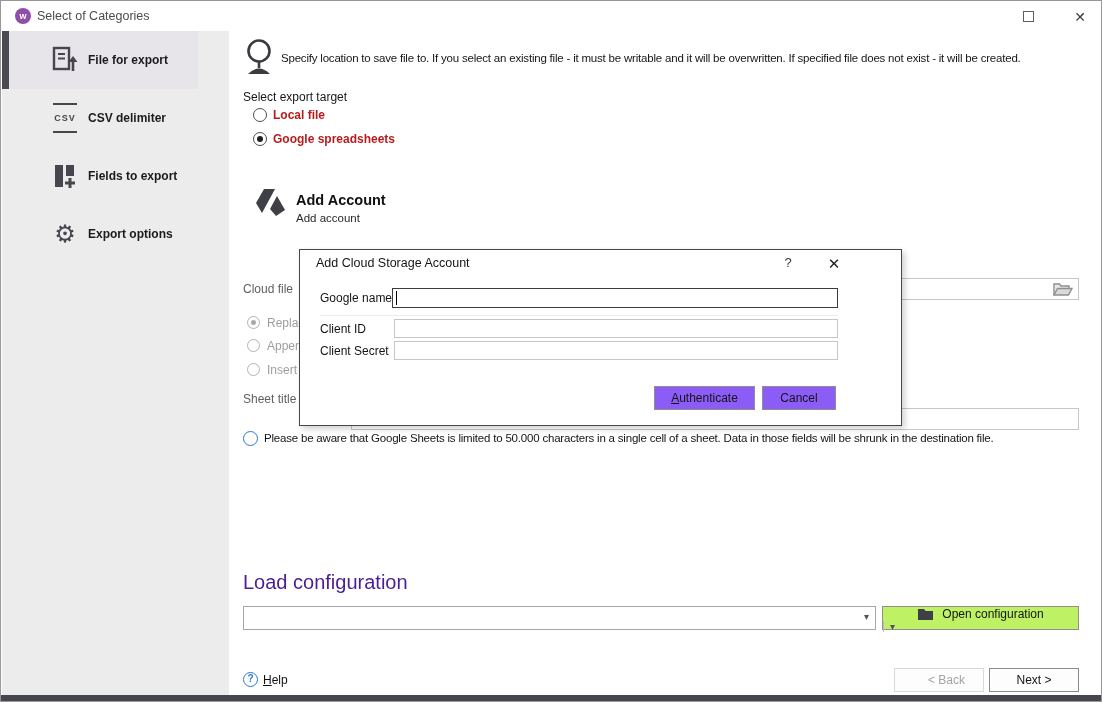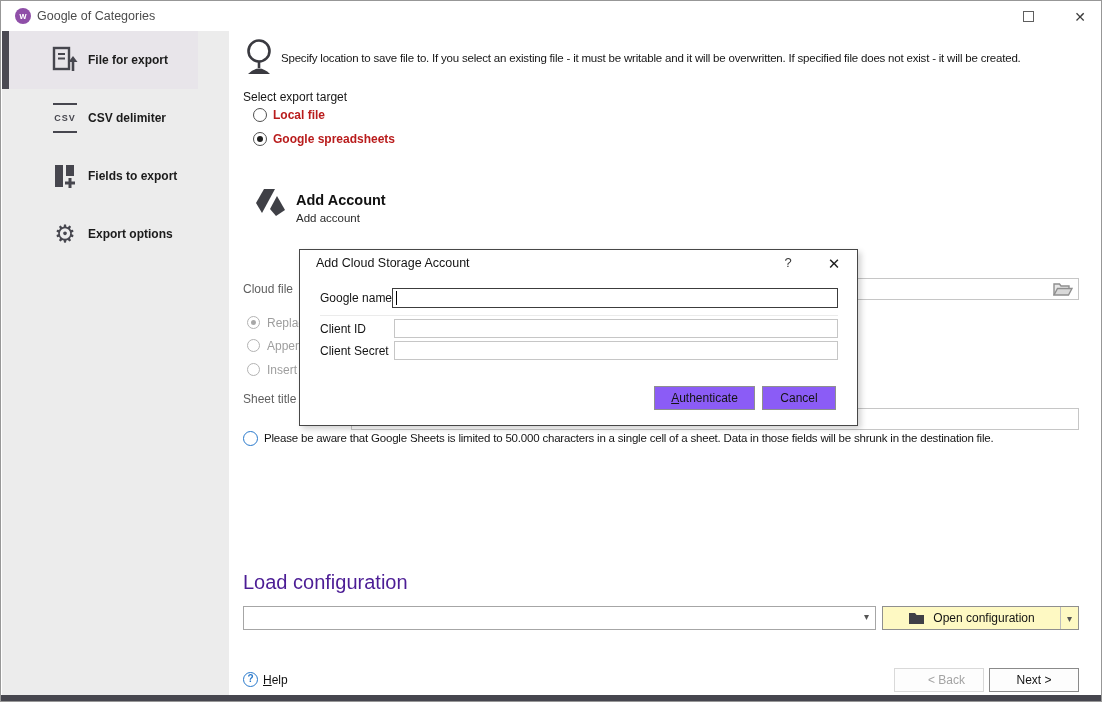--- a/index.html
+++ b/index.html
@@ -48,21 +48,21 @@
   .radio.checked .dot{display:block;border-radius:50%;background:#1f1f1f;}
   .radio.gray{border-color:#b3b3b3;}
   .radio.gray .dot{background:#a8a8a8;}
 
   .bold-label{font-weight:600;font-size:12px;color:#b91c1c;}
 
   input.field{position:absolute;border:1px solid var(--light-border);font-family:"Liberation Sans",sans-serif;
     font-size:12px;padding:0 4px;color:#1b1b1b;background:#fff;outline:none;}
 
   
-  .modal{left:298px;top:248px;width:559px;height:177px;background:#fff;border:1px solid #474747;z-index:10;
+  .modal{left:298px;top:248px;width:603px;height:177px;background:#fff;border:1px solid #474747;z-index:10;
     box-shadow:3px 3px 6px rgba(0,0,0,0.18);}
   .modal .title{position:absolute;left:16px;top:6px;font-size:12.5px;color:#141414;}
   .modal .qmark{position:absolute;left:480px;top:5px;width:16px;height:18px;font-size:13px;color:#3a3a3a;text-align:center;}
   .modal .xmark{position:absolute;left:524px;top:4px;width:20px;height:20px;font-size:15px;color:#1b1b1b;text-align:center;line-height:20px;}
   .mfield-label{position:absolute;left:20px;font-size:12px;color:#141414;}
   .caret{position:absolute;width:1px;height:14px;background:#000;z-index:12;}
   .msep{position:absolute;left:20px;width:518px;height:1px;background:#ebebeb;}
   .dlg-btn{position:absolute;height:24px;background:#8b5cf6;border:1px solid #8f8f8f;font-size:12px;color:#141414;
     display:flex;align-items:center;justify-content:center;font-family:"Liberation Sans",sans-serif;}
   .mn{display:inline-block;}
@@ -70,39 +70,39 @@
 
   
   .circle-ico{border-radius:50%;border:1.5px solid var(--info-blue);color:var(--info-blue);width:15px;height:15px;
     font-size:10px;font-weight:bold;text-align:center;line-height:12px;background:#fff;}
   .info-text{font-size:11.5px;letter-spacing:-0.2px;white-space:nowrap;color:#141414;}
 
   
   .load-title{font-size:20px;font-weight:300;color:#4c1d95;}
   .combo{border:1px solid var(--border-gray);background:#fff;}
   .combo .arrow{position:absolute;right:6px;top:4px;font-size:10px;color:#555;}
-  .split-btn{border:1px solid #8f8f8f;background:#fef9c3;display:flex;}
+  .split-btn{border:1px solid #8f8f8f;background:#bef264;display:flex;flex-direction:column;}
   .split-main{flex:1;display:flex;align-items:center;justify-content:center;gap:8px;font-size:12px;color:#141414;}
   .split-arrow{width:18px;border-left:1px solid #bdbdbd;display:flex;align-items:center;justify-content:center;font-size:10px;color:#555;}
 
   
   .foot-btn{position:absolute;width:90px;height:24px;display:flex;align-items:center;justify-content:center;
     font-size:12px;background:#fdfdfd;}
   .foot-btn.disabled{border:1px solid #d9d9d9;color:#a3a3a3;}
   .foot-btn.primary{border:1px solid #8a8a8a;color:#141414;}
   .bottom-strip{left:0;top:694px;width:1102px;height:8px;background:var(--bottom-strip);}
 </style>
 </head>
 <body>
 
 <div id="win">
 
   <div class="abs titlebar">
     <div class="abs app-icon">w</div>
-    <div class="abs win-title">Google of Categories</div>
+    <div class="abs win-title">Select of Categories</div>
     <div class="abs btn-max"></div>
     <div class="abs btn-close">✕</div>
   </div>
 
   <div class="abs sidebar">
     <div class="side-item selected" style="top:0;">
       <div class="sel-bar"></div>
       <div class="side-icon">
         <svg width="28" height="28" viewBox="0 0 28 28">
             <rect x="3" y="2" width="15" height="21" fill="none" stroke="#46464e" stroke-width="2.4"></rect>

